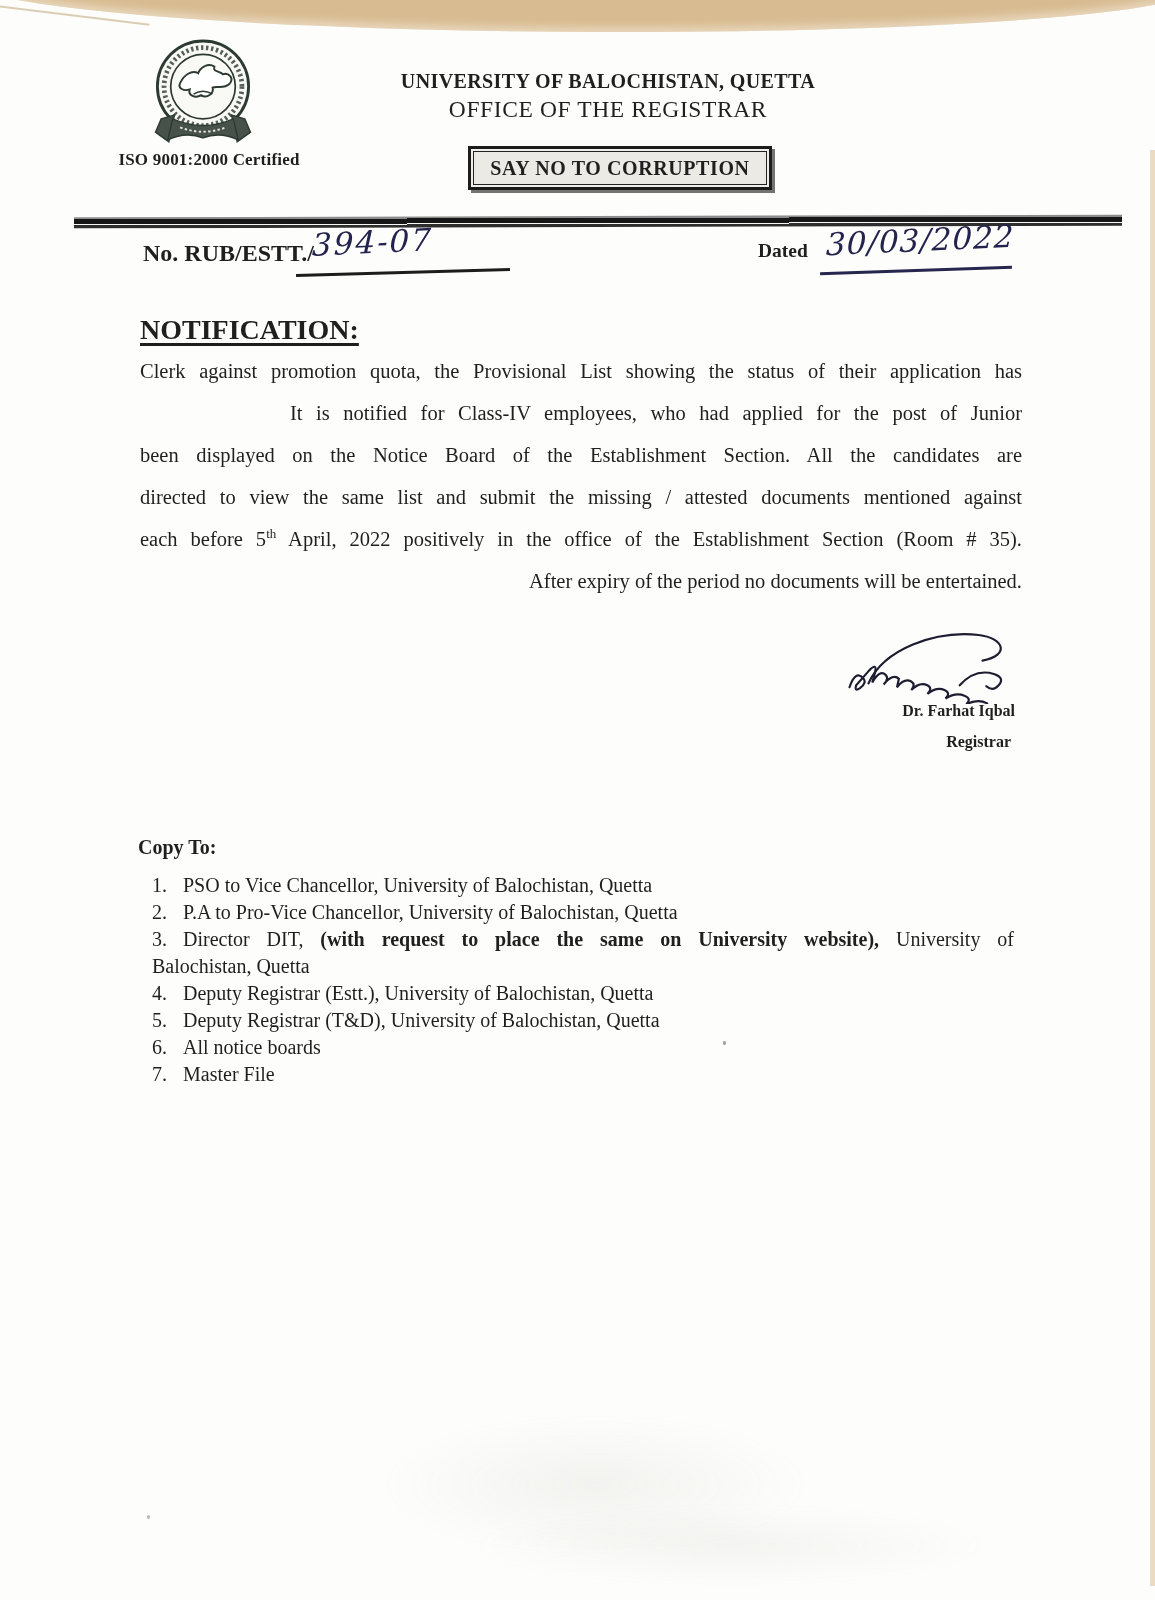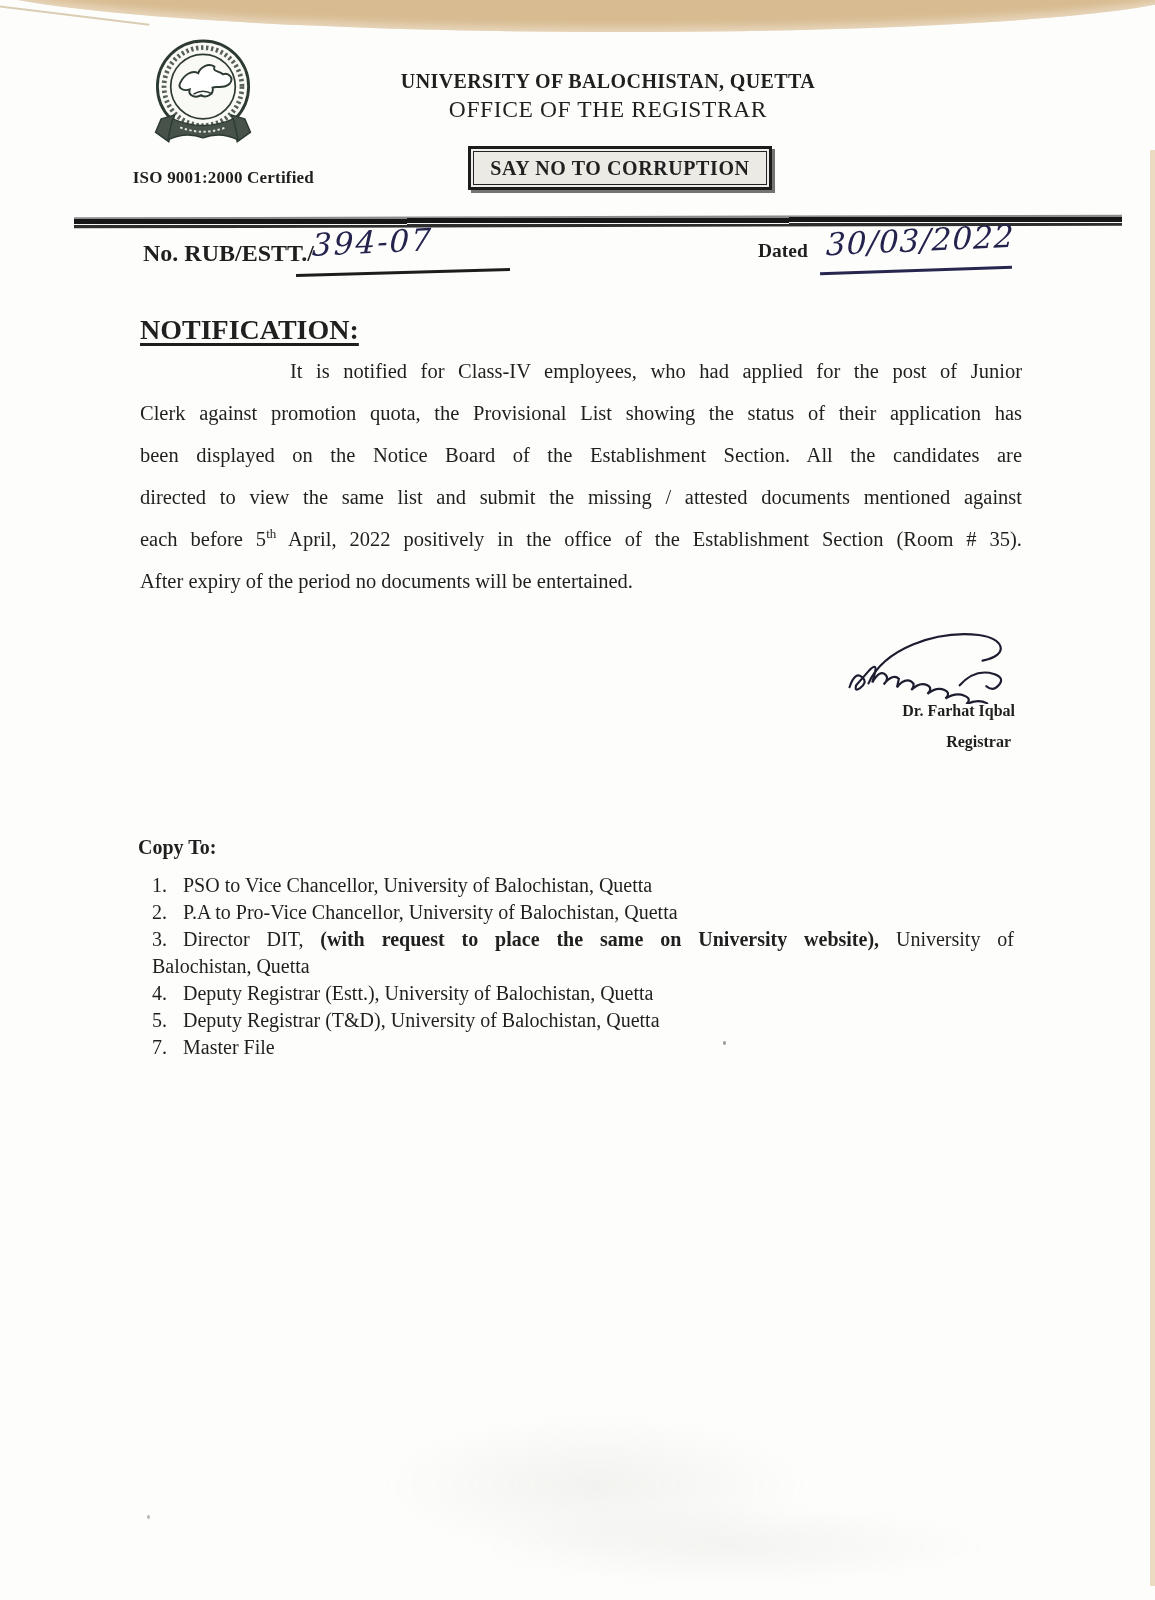--- a/index.html
+++ b/index.html
@@ -13,21 +13,21 @@
   .scan-right{position:absolute;right:0;top:150px;height:1436px;width:5px;background:#ddc49c;opacity:.6;}
   .smudge{position:absolute;pointer-events:none;}
   .smudge.s1{left:380px;top:1415px;width:430px;height:140px;background:radial-gradient(ellipse at center,rgba(150,156,144,.10),transparent 70%);filter:blur(3px);}
   .smudge.s2{left:470px;top:1505px;width:520px;height:80px;background:radial-gradient(ellipse at center,rgba(150,156,144,.09),transparent 70%);filter:blur(3px);}
   .speck{position:absolute;border-radius:50%;background:#4a4a4a;}
   .speck.p1{left:723px;top:1041px;width:3px;height:4px;opacity:.55;}
   .speck.p2{left:147px;top:1515px;width:3px;height:4px;opacity:.4;}
 
   
   .logo{position:absolute;left:146px;top:30px;width:114px;height:136px;}
-  .iso-label{position:absolute;left:104px;top:168px;width:210px;text-align:right;
+  .iso-label{position:absolute;left:104px;top:150px;width:210px;text-align:center;
              font-weight:bold;font-size:17px;letter-spacing:.2px;}
   .titles{position:absolute;left:300px;top:70px;width:616px;text-align:center;}
   .title-main{font-size:20px;font-weight:bold;letter-spacing:.4px;}
   .title-sub{font-size:23.5px;margin-top:3px;letter-spacing:.6px;}
   .banner-box{position:absolute;left:468px;top:146px;width:304px;height:44px;border:3px solid #1c1c1c;
               box-shadow:3px 3px 0 rgba(70,70,70,.75);background:#efeeea;box-sizing:border-box;padding:2px;}
   .banner-inner{border:1.5px solid #222;height:100%;display:flex;align-items:center;justify-content:center;
                 font-weight:bold;font-size:20px;letter-spacing:.6px;background:#eceae5;box-sizing:border-box;}
   .header-rule{position:absolute;left:74px;top:216px;width:1048px;height:11px;transform:rotate(-.15deg);
       background:linear-gradient(to bottom,#8c8c8c 0 2px,#161616 2px 7px,#f7f7f4 7px 8px,#2e2e2e 8px 11px);}
@@ -41,21 +41,21 @@
   .date-hand{position:absolute;left:826px;top:222px;font-size:31px;letter-spacing:1px;transform:rotate(-2.5deg) skewX(-4deg);}
   .date-underline{position:absolute;left:820px;top:269px;width:192px;height:2.5px;background:#26264e;transform:rotate(-2deg);}
 
   
   .notif-heading{position:absolute;left:140px;top:314px;font-weight:bold;font-size:28px;
                  text-decoration:underline;text-decoration-thickness:2.5px;text-underline-offset:4px;}
   .body-block{position:absolute;left:140px;top:350px;width:882px;font-size:20.5px;line-height:42px;}
   .jline{text-align:justify;text-align-last:justify;}
   .indent{padding-left:150px;}
   .sup{vertical-align:super;font-size:13px;line-height:0;}
-  .center-line{text-align:left;}
+  .center-line{text-align:right;}
 
   
   .sig-scribble{position:absolute;left:840px;top:622px;width:190px;height:82px;}
   .sig-block{position:absolute;left:770px;top:698px;width:245px;text-align:right;font-weight:bold;font-size:16px;line-height:26px;}
   .sig-title{padding-right:4px;margin-top:5px;}
 
   
   .copy-heading{position:absolute;left:138px;top:836px;font-weight:bold;font-size:20px;}
   .copy-list{position:absolute;left:152px;top:872px;width:862px;font-size:20px;line-height:27px;}
   .copy-item .num{display:inline-block;width:31px;}
@@ -103,22 +103,22 @@
   <div class="ref-label">No. RUB/ESTT./</div>
   <div class="ref-hand hand">394-07</div>
   <div class="ref-underline"></div>
   <div class="date-label">Dated</div>
   <div class="date-hand hand">30/03/2022</div>
   <div class="date-underline"></div>
 
   <div class="notif-heading">NOTIFICATION:</div>
 
   <div class="body-block">
+    <div class="jline">Clerk against promotion quota, the Provisional List showing the status of their application has</div>
     <div class="jline indent">It is notified for Class-IV employees, who had applied for the post of Junior</div>
-    <div class="jline">Clerk against promotion quota, the Provisional List showing the status of their application has</div>
     <div class="jline">been displayed on the Notice Board of the Establishment Section. All the candidates are</div>
     <div class="jline">directed to view the same list and submit the missing / attested documents mentioned against</div>
     <div class="jline"><span>each before 5</span><span class="sup">th</span><span> April, 2022 positively in the office of the Establishment Section (Room # 35).</span></div>
     <div class="center-line">After expiry of the period no documents will be entertained.</div>
   </div>
 
   <svg class="sig-scribble" viewBox="0 0 200 85">
     <g stroke="#1d1d32" stroke-width="2.3" fill="none" stroke-linecap="round">
       <path d="M30 64 C46 28 100 8 146 13 C172 16 180 34 150 40"></path>
       <path d="M10 68 q6 -18 14 -10 q5 5 -3 11 q-6 4 -4 -3 l14 -16 q8 -8 6 2 l-3 11 q8 -14 14 -8 q4 4 -2 10 q10 -12 16 -6 l-2 9 q8 -10 15 -6 q5 3 0 9 q9 -9 17 -5 q6 3 0 9 q10 -8 18 -4 q7 3 1 9 q11 -7 20 -3 q8 3 2 9 q12 -6 22 -1"></path>
@@ -131,16 +131,17 @@
   </div>
 
   <div class="copy-heading">Copy To:</div>
   <div class="copy-list">
     <div class="copy-item"><span class="num">1.</span><span>PSO to Vice Chancellor, University of Balochistan, Quetta</span></div>
     <div class="copy-item"><span class="num">2.</span><span>P.A to Pro-Vice Chancellor, University of Balochistan, Quetta</span></div>
     <div class="copy-item jline"><span class="num">3.</span><span>Director DIT, </span><b>(with request to place the same on University website),</b><span> University of</span></div>
     <div class="copy-item">Balochistan, Quetta</div>
     <div class="copy-item"><span class="num">4.</span><span>Deputy Registrar (Estt.), University of Balochistan, Quetta</span></div>
     <div class="copy-item"><span class="num">5.</span><span>Deputy Registrar (T&amp;D), University of Balochistan, Quetta</span></div>
+    <div class="copy-item"><span class="num">6.</span><span>All notice boards</span></div>
     <div class="copy-item"><span class="num">7.</span><span>Master File</span></div>
   </div>
 
 </div>
 
 </body></html>

